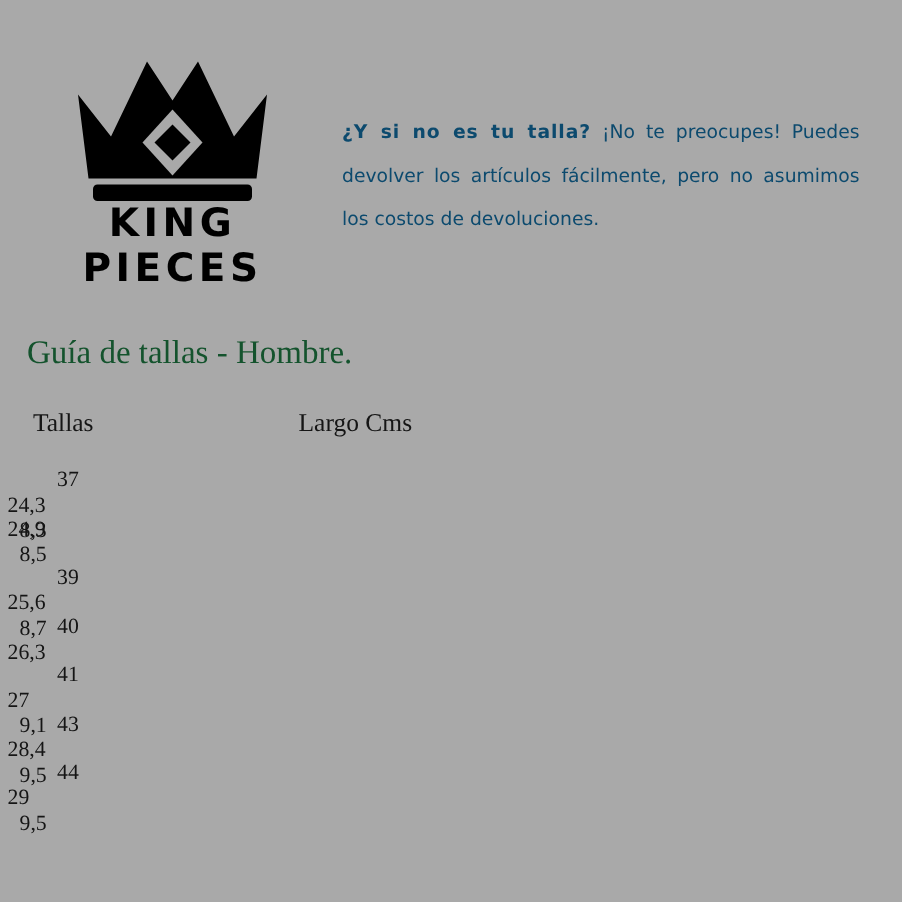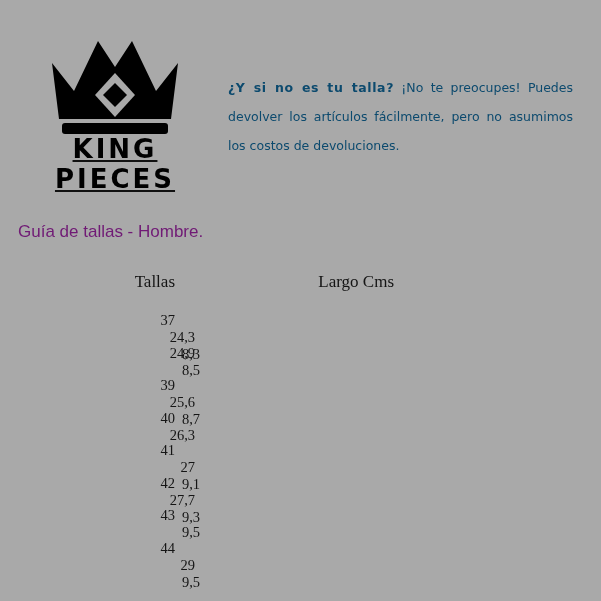--- a/index.html
+++ b/index.html
@@ -29,21 +29,20 @@
     left: 0;
     width: 601px;
     height: 175px;
   }
   .brand {
     position: absolute;
     left: 10px;
     top: 5px;
     width: 210px;
     text-align: center;
-    text-decoration: underline;
   }
   .crown-wrap {
     width: 210px;
     height: 115px;
     display: flex;
     align-items: center;
     justify-content: center;
   }
   .brand-name {
     font-family: "DejaVu Sans", sans-serif;
@@ -68,36 +67,35 @@
   .blurb .q {
     font-weight: bold;
     letter-spacing: 0.6px;
   }
 
   
   .guide-title {
     position: absolute;
     left: 18px;
     top: 222px;
-    font-family: Liberation Sans, sans-serif;
-    font-size: 17px;
-    color: #701a75;
+    font-family: Liberation Serif, serif;
+    font-size: 22px;
+    color: #14532d;
   }
 
   
   .table {
     position: absolute;
     left: 0;
     top: 272px;
     width: 601px;
   }
   .trow {
     display: flex;
     align-items: baseline;
-    text-align: right;
   }
   .thead {
     height: 40px;
   }
   .thead .cell {
     font-size: 17px;
     font-weight: normal;
     font-family: "Liberation Serif", serif;
   }
   .tbody .trow {
@@ -177,26 +175,22 @@
       <div class="trow">
         <div class="cell c0">40</div>
         <div class="cell c1">26,3</div>
       </div>
       <div class="trow">
         <div class="cell c0">41</div>
         <div class="cell c1">27</div>
         <div class="cell c2">9,1</div>
       </div>
       <div class="trow">
-        <div class="cell c0">42</div>
-        <div class="cell c1">27,7</div>
-        <div class="cell c2">9,3</div>
-      </div>
-      <div class="trow">
         <div class="cell c0">43</div>
+        <div class="cell c1">28,4</div>
         <div class="cell c2">9,5</div>
       </div>
       <div class="trow">
         <div class="cell c0">44</div>
         <div class="cell c1">29</div>
         <div class="cell c2">9,5</div>
       </div>
     </div>
   </div>
 

